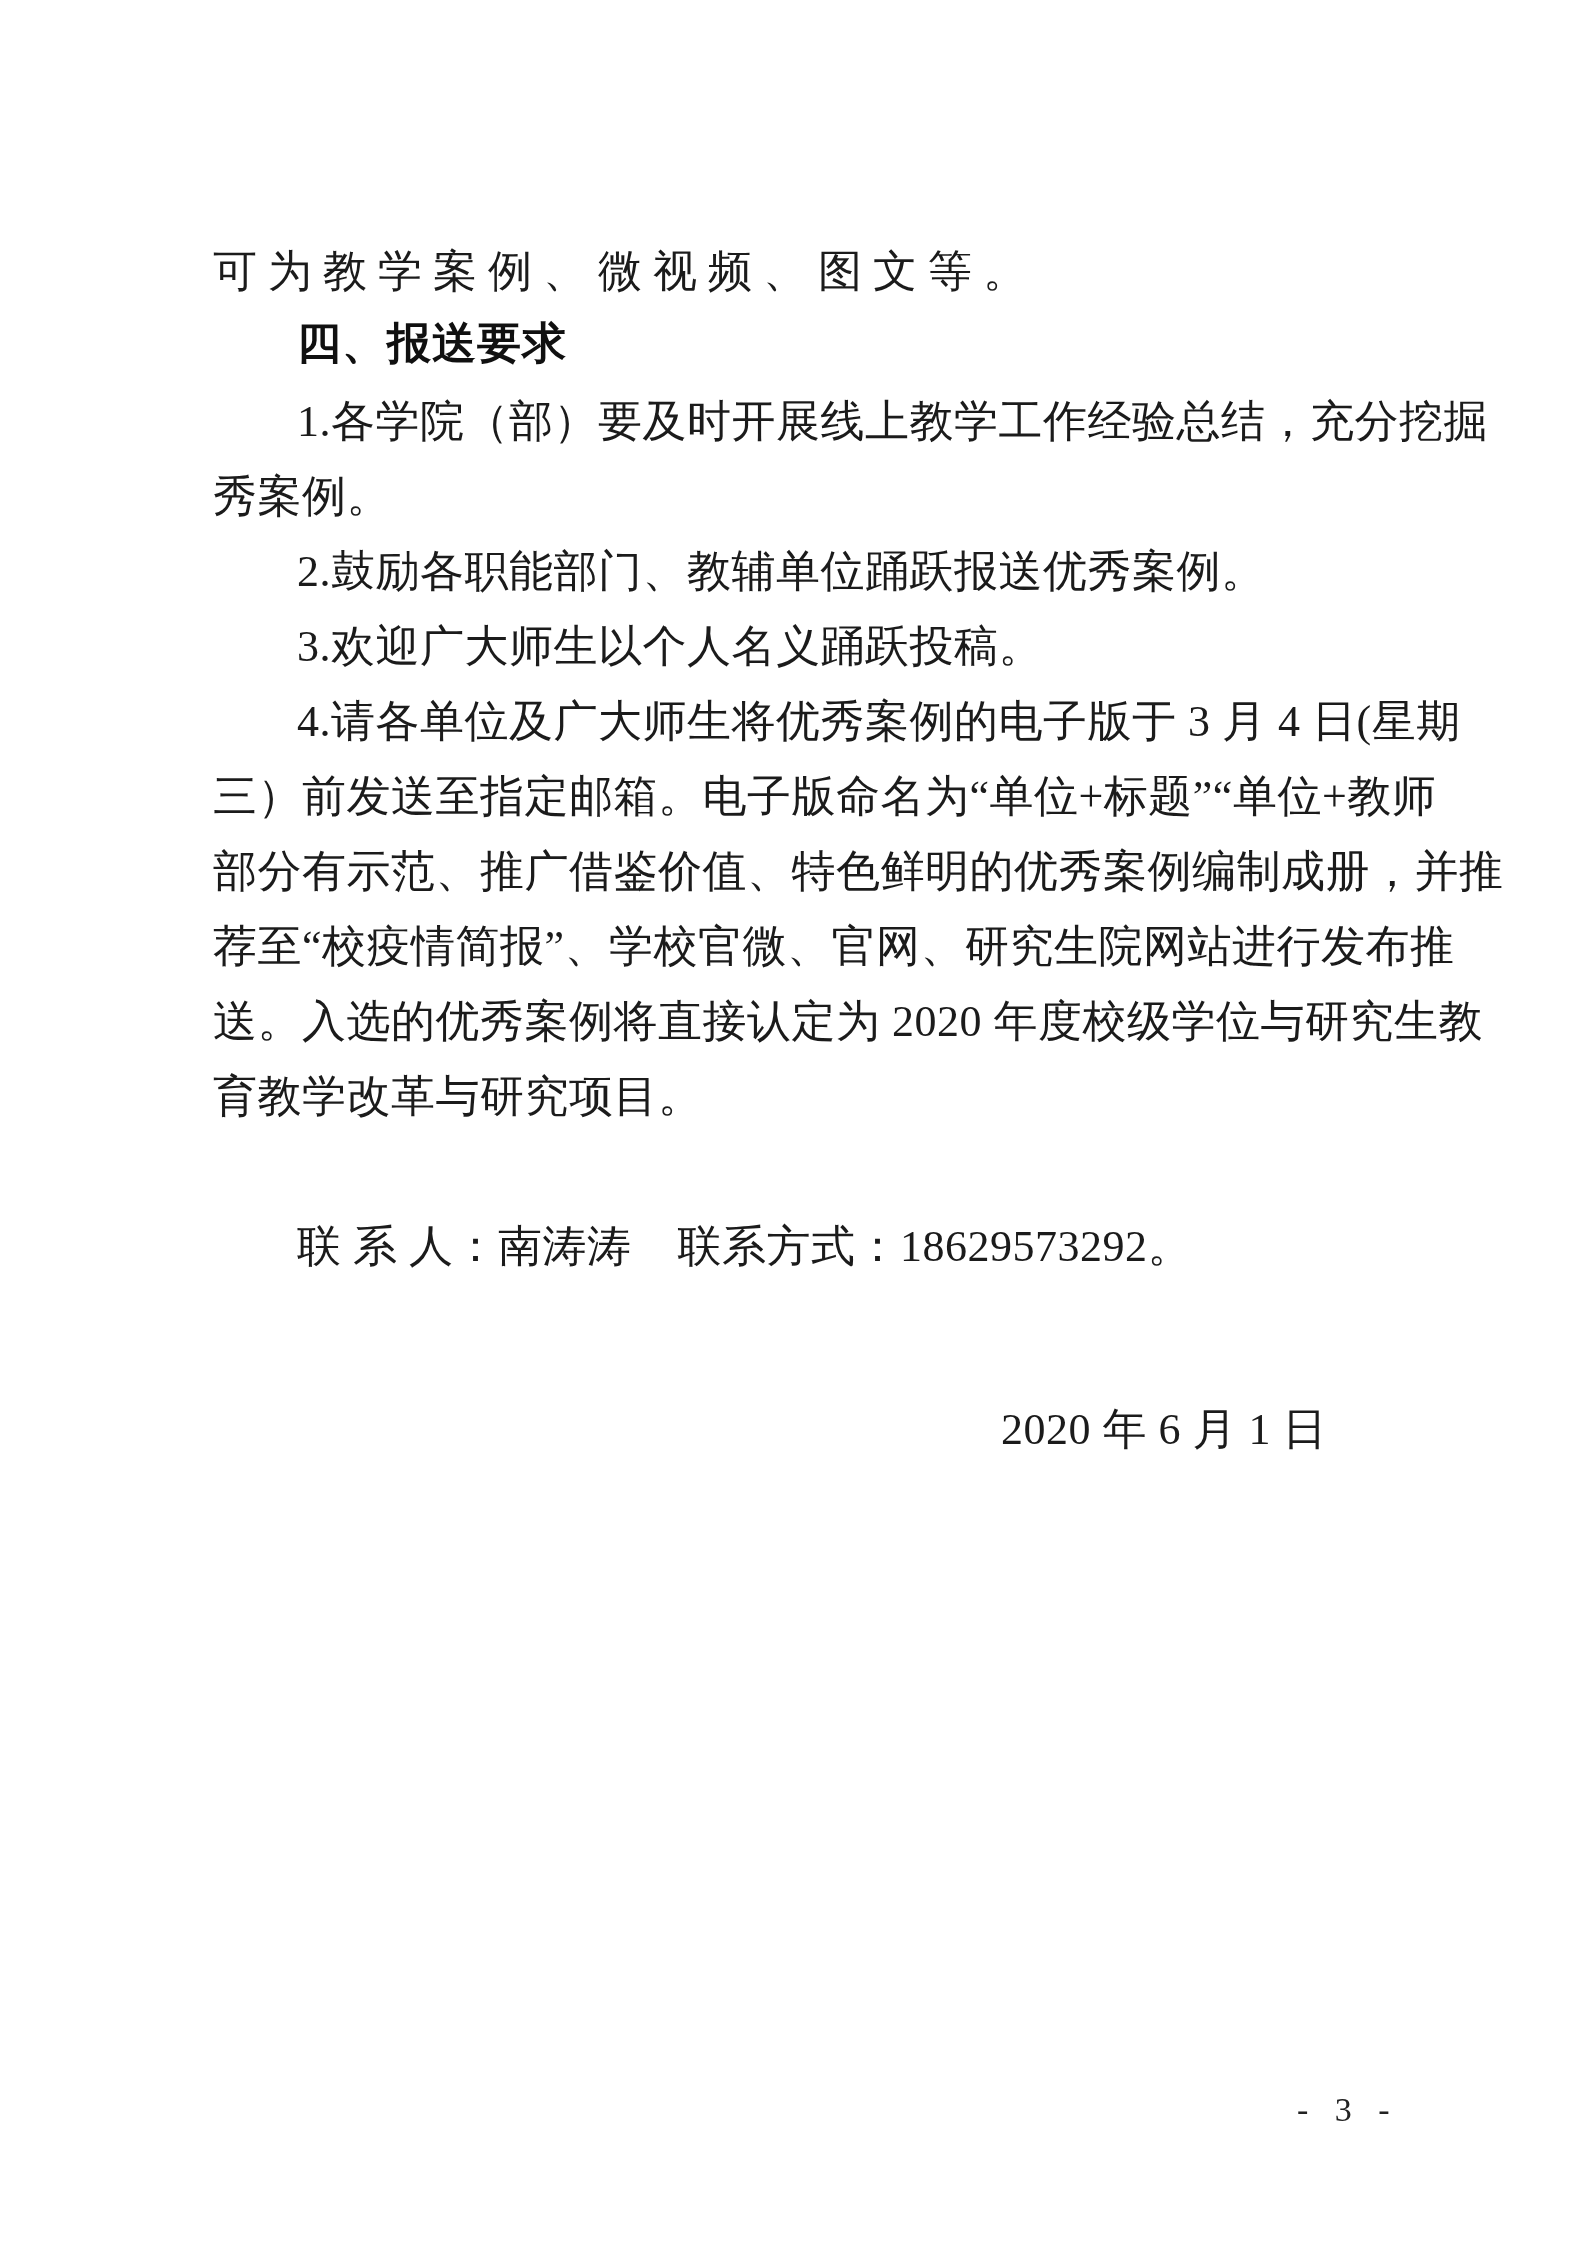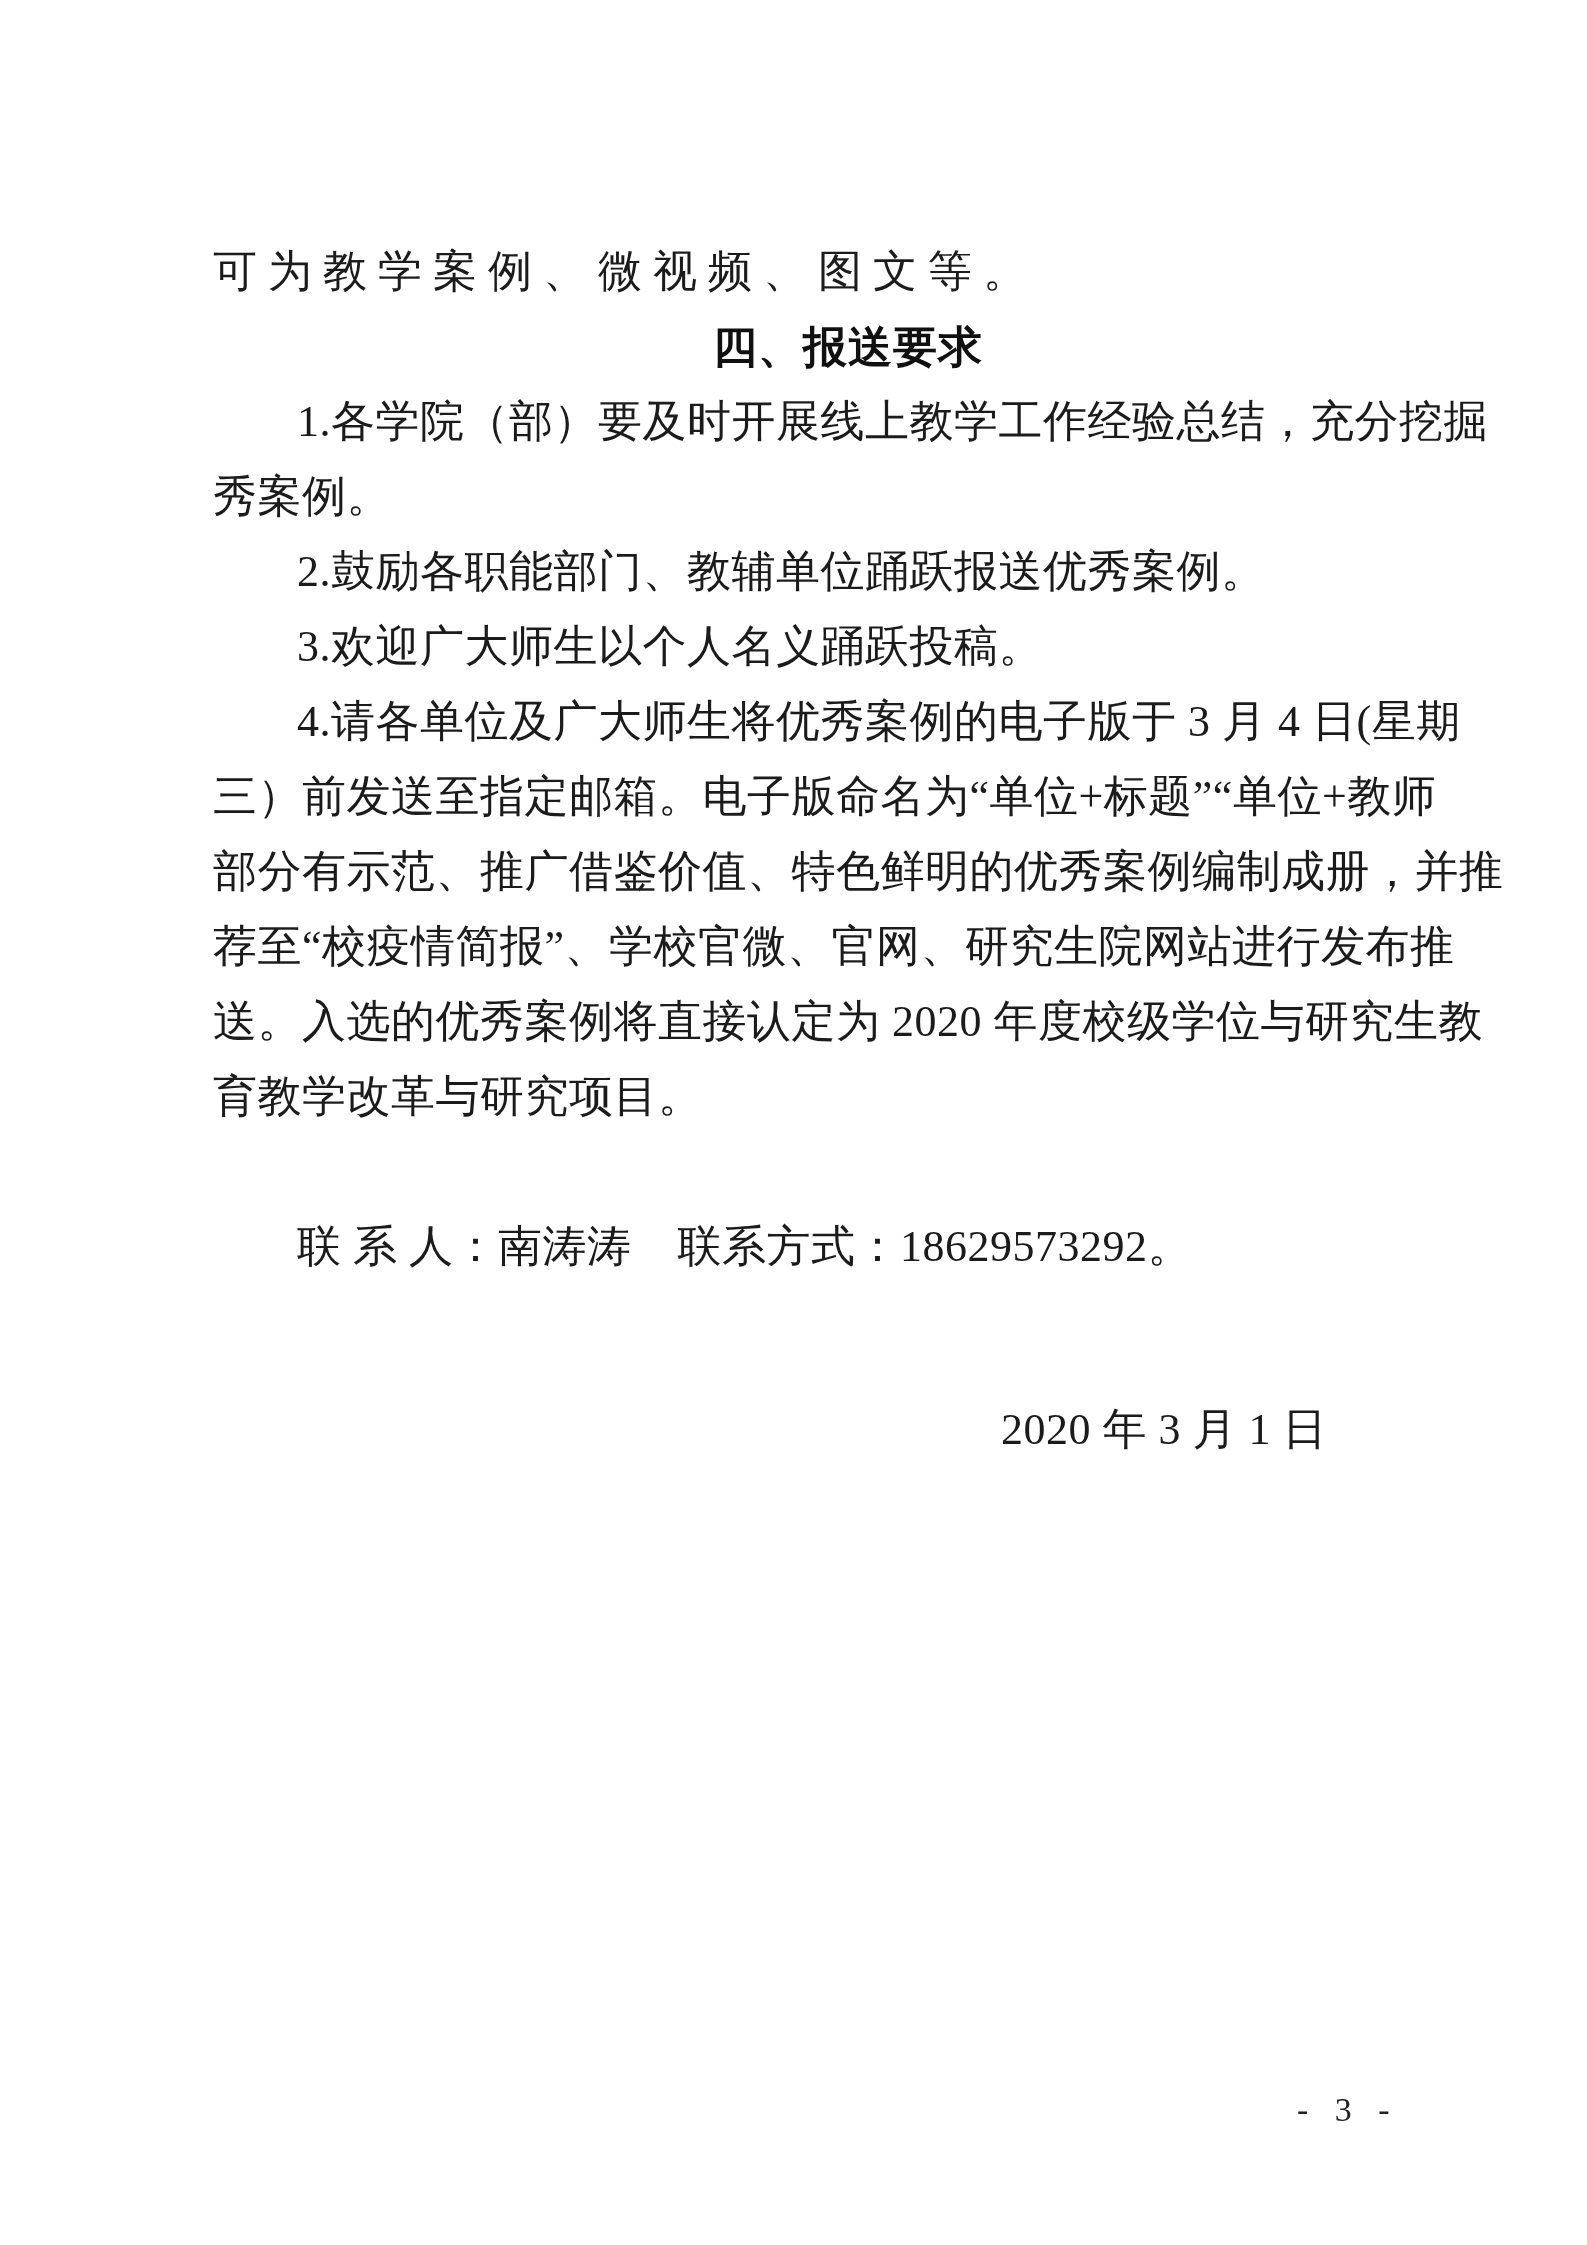--- a/index.html
+++ b/index.html
@@ -19,26 +19,25 @@
   .line {
     height: 75px;
     line-height: 75px;
     font-size: 44px;
     white-space: pre;
     letter-spacing: 0.5px;
   }
   .indent { text-indent: 84px; }
   .tracked { letter-spacing: 11px; }
   .heading {
-    font-family: Liberation Sans, sans-serif;
+    font-family: Liberation Mono, monospace;
     font-weight: bold;
     text-indent: 84px;
     letter-spacing: 1px;
     color: #101010;
-    text-align: center;
   }
   .blank { height: 75px; }
   .sign-org { margin-left: 701px; letter-spacing: 2px; }
   .sign-date { margin-left: 788px; margin-top: 33px; }
   .page-number {
     position: absolute;
     left: 1297px; top: 2086px;
     font-size: 34px;
     line-height: 48px;
     letter-spacing: 9px;
@@ -58,16 +57,16 @@
   <div class="line indent">3.欢迎广大师生以个人名义踊跃投稿。</div>
   <div class="line indent">4.请各单位及广大师生将优秀案例的电子版于 3 月 4 日(星期</div>
   <div class="line">三）前发送至指定邮箱。电子版命名为“单位+标题”“单位+教师</div>
   <div class="line">部分有示范、推广借鉴价值、特色鲜明的优秀案例编制成册，并推</div>
   <div class="line">荐至“校疫情简报”、学校官微、官网、研究生院网站进行发布推</div>
   <div class="line">送。入选的优秀案例将直接认定为 2020 年度校级学位与研究生教</div>
   <div class="line">育教学改革与研究项目。</div>
   <div class="line blank"></div>
   <div class="line indent">联 系 人：南涛涛    联系方式：18629573292。</div>
   <div class="line blank"></div>
-  <div class="line sign-date">2020 年 3 月 1 日</div>
+  <div class="line sign-date">2020 年 6 月 1 日</div>
 </div>
 
 <div class="page-number">- 3 -</div>
 
 </body></html>

